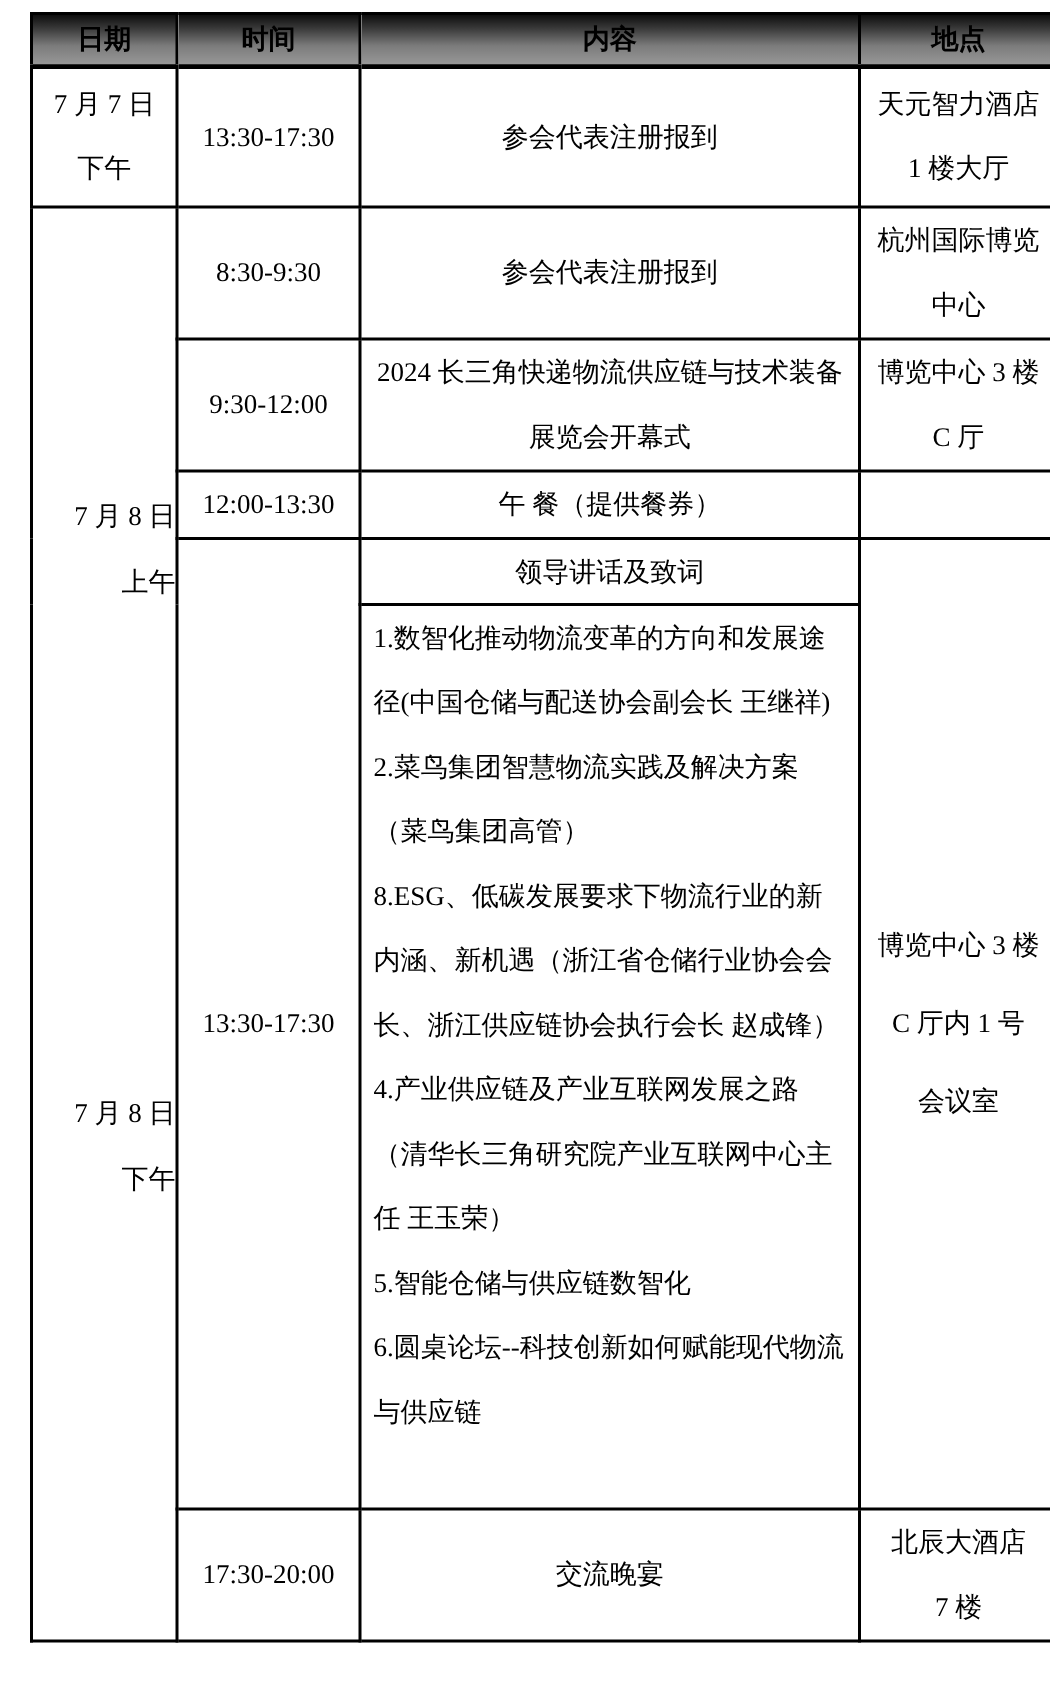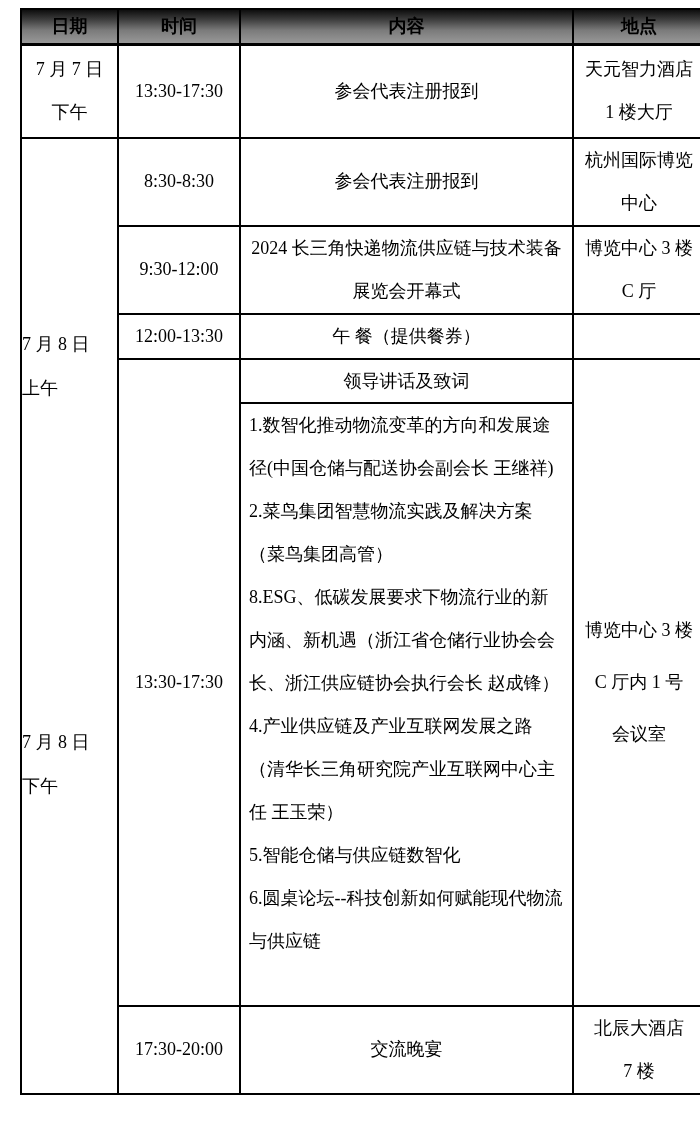--- a/index.html
+++ b/index.html
@@ -30,21 +30,21 @@
   tr.r1{height:93px;border-radius:14px;}
   tr.r2{height:83px;}
   tr.r3{height:85px;}
   tr.r4{height:42px;}
   tr.r5{height:44px;}
   tr.r6{height:603px;}
   tr.r7{height:88px;}
   .ml{white-space:pre-line;}
   td.datecell2{position:relative;}
   .date-block{
-    position:absolute;left:0;right:0;text-align:left;
+    position:absolute;left:0;right:0;text-align:right;
     line-height:44px;white-space:pre-line;
   }
   .date-am{top:183px;}
   .date-pm{top:581px;}
   td.items-cell{vertical-align:top;text-align:left;padding:0 6px 4px 8px;}
   .item{white-space:pre-line;text-align:left;line-height:43px;font-size:18px;}
   td.loc-forum{line-height:52px;}
   td.forum-head{line-height:40px;}
   .note{
     position:absolute;left:30px;top:1096px;
@@ -79,21 +79,21 @@
 1 楼大厅</td>
       </tr>
 
       <tr class="r2">
         <td class="datecell2" rowspan="6">
           <div class="date-block date-am">7 月 8 日
 上午</div>
           <div class="date-block date-pm">7 月 8 日
 下午</div>
         </td>
-        <td>8:30-8:30</td>
+        <td>8:30-9:30</td>
         <td>参会代表注册报到</td>
         <td class="ml">杭州国际博览
 中心</td>
       </tr>
 
       <tr class="r3">
         <td>9:30-12:00</td>
         <td class="ml">2024 长三角快递物流供应链与技术装备
 展览会开幕式</td>
         <td class="ml">博览中心 3 楼

